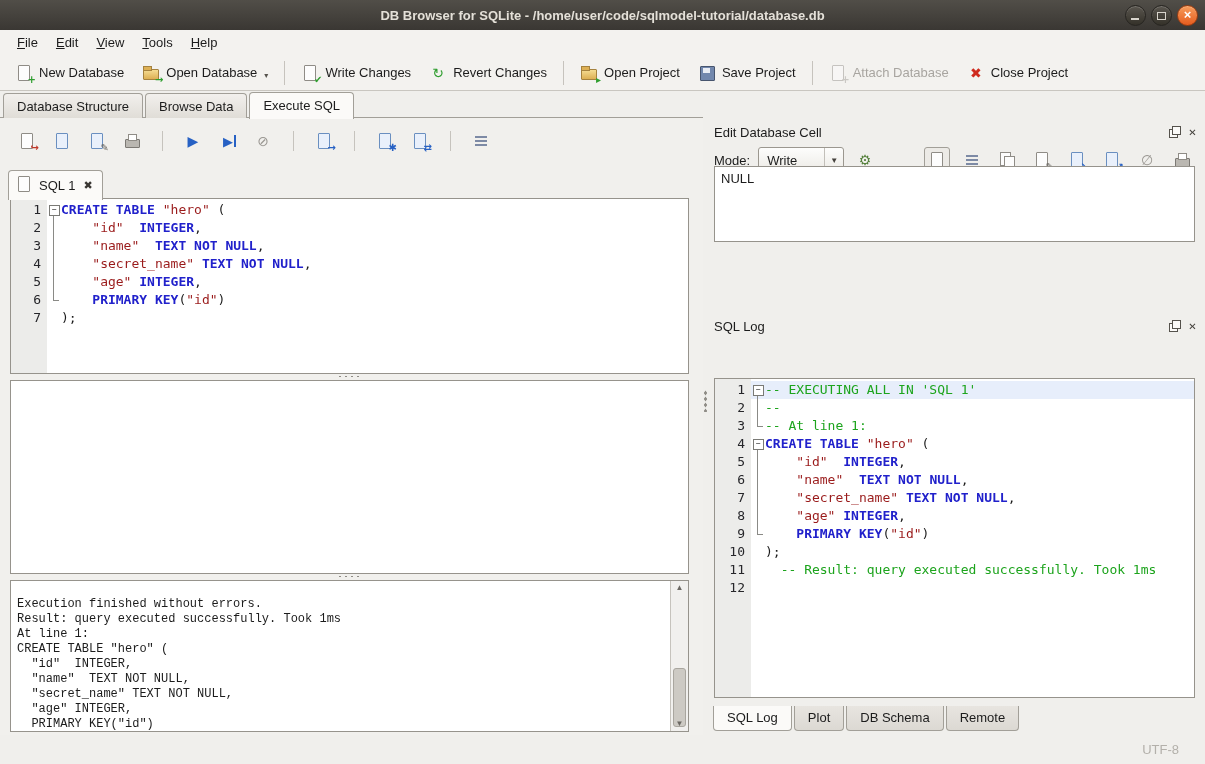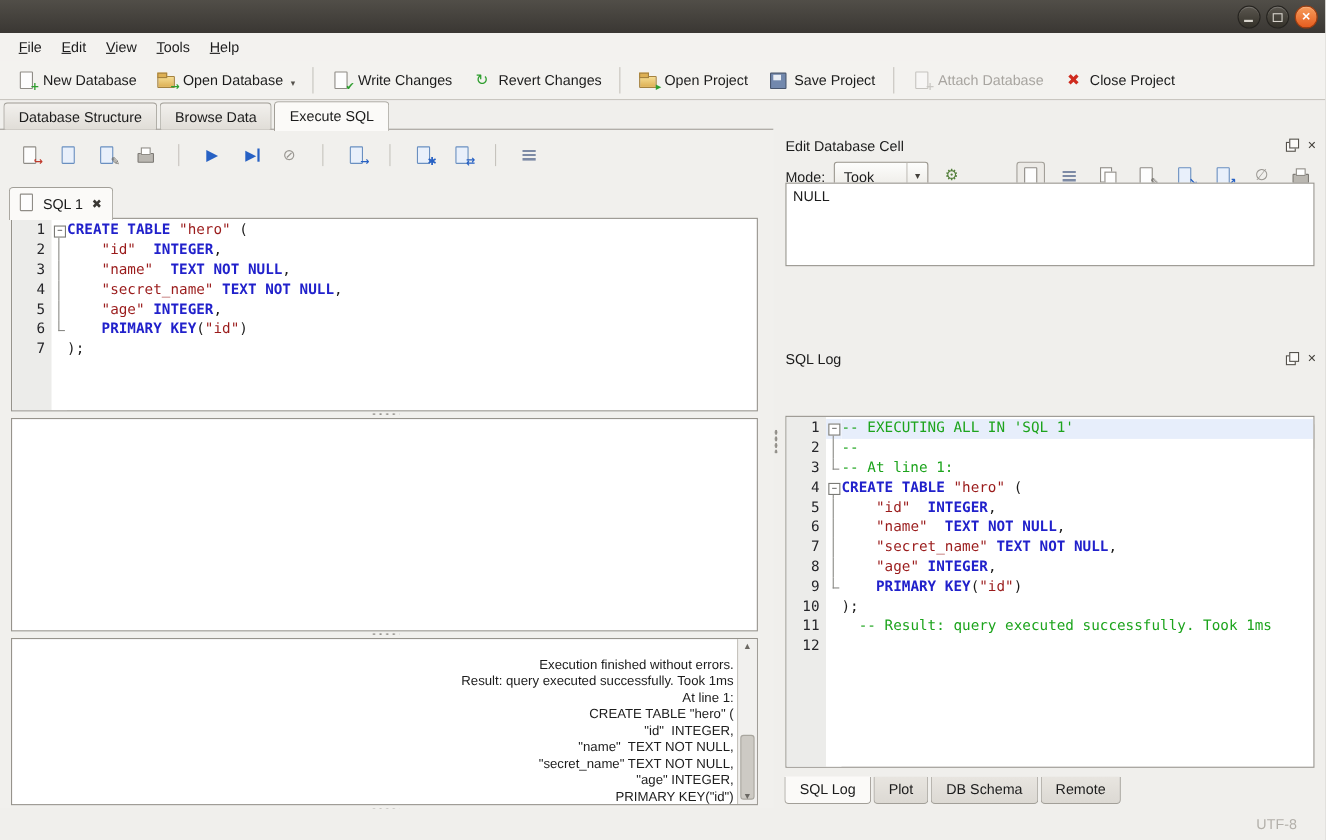--- a/index.html
+++ b/index.html
@@ -88,21 +88,21 @@
   .editor-box{position:absolute;top:80px;left:10px;right:14px;height:174px;background:#fff;
     border:1px solid #96938c;display:flex;overflow:hidden;}
   .hsplit{position:absolute;left:10px;right:14px;height:8px;}
   .hsplit::after{content:"";position:absolute;left:50%;top:3px;width:26px;height:3px;margin-left:-13px;
     background-image:radial-gradient(#8f8c86 1px,transparent 1.3px);background-size:6px 3px;}
   .hs1{top:254px;} .hs2{top:454px;} .hs3{top:613px;height:6px;}
   .results-box{position:absolute;top:262px;left:10px;right:14px;height:192px;background:#fff;border:1px solid #96938c;}
   .messages-box{position:absolute;top:462px;left:10px;right:14px;height:150px;background:#fff;
     border:1px solid #96938c;overflow:hidden;}
   .messages-text{position:absolute;left:0;top:0;right:17px;bottom:0;padding:16px 4px 0 6px;
-    font-family:Liberation Sans, sans-serif;font-size:12px;line-height:15px;white-space:pre;overflow:hidden;text-align:right;}
+    font-family:Liberation Mono, monospace;font-size:12px;line-height:15px;white-space:pre;overflow:hidden;}
   .vscroll{position:absolute;right:0;top:0;bottom:0;width:17px;background:#f1f0ee;border-left:1px solid #c6c3bd;}
   .sarrow{position:absolute;left:0;right:0;height:14px;text-align:center;font-size:8px;color:#6b6863;line-height:14px;}
   .sarrow.up{top:0;} .sarrow.down{bottom:0;}
   .sthumb{position:absolute;left:2px;right:2px;top:58%;height:38%;background:#cdcac4;
     border:1px solid #a9a69f;border-radius:3px;}
 
   
   .codebox{display:flex;overflow:hidden;}
   .gutter{width:30px;background:#ececea;color:#26262a;text-align:right;padding:2px 6px 0 0;flex:none;
     font-family:"DejaVu Sans Mono","Liberation Mono",monospace;font-size:13px;line-height:18px;}
@@ -160,20 +160,21 @@
 
   .statusbar{position:absolute;left:0;right:0;bottom:0;height:29px;background:#f0efec;
     display:flex;align-items:center;justify-content:flex-end;padding-right:26px;color:#b3b0aa;}
 </style>
 </head>
 <body>
 
 <div class="app">
 
   <div class="titlebar">
+    <span>DB Browser for SQLite - /home/user/code/sqlmodel-tutorial/database.db</span>
     <div class="win-buttons">
       <div class="win-btn wb-min"></div>
       <div class="win-btn wb-max"></div>
       <div class="win-btn wb-close">×</div>
     </div>
   </div>
 
   <div class="menubar">
       <div class="menu-item"><u>F</u>ile</div>
       <div class="menu-item"><u>E</u>dit</div>
@@ -343,21 +344,21 @@
         <span>Edit Database Cell</span>
         <div class="dock-icons">
           <span class="dock-ic float"></span>
           <span class="dock-ic">✕</span>
         </div>
       </div>
 
       <div class="mode-row">
         <span>Mode:</span>
         <div class="combo w-mode">
-          <span class="combo-text">Took</span>
+          <span class="combo-text">Write</span>
           <span class="combo-arrow">▼</span>
         </div>
         <div style="display:flex">
             <div class="ibtn">
               <span class="icon b-glyph" style="color: rgb(85, 128, 60);">⚙</span>
             </div>
           </div>
         <div class="mode-icons">
             <div class="ibtn toggled">
               <span class="icon b-doc"></span>

